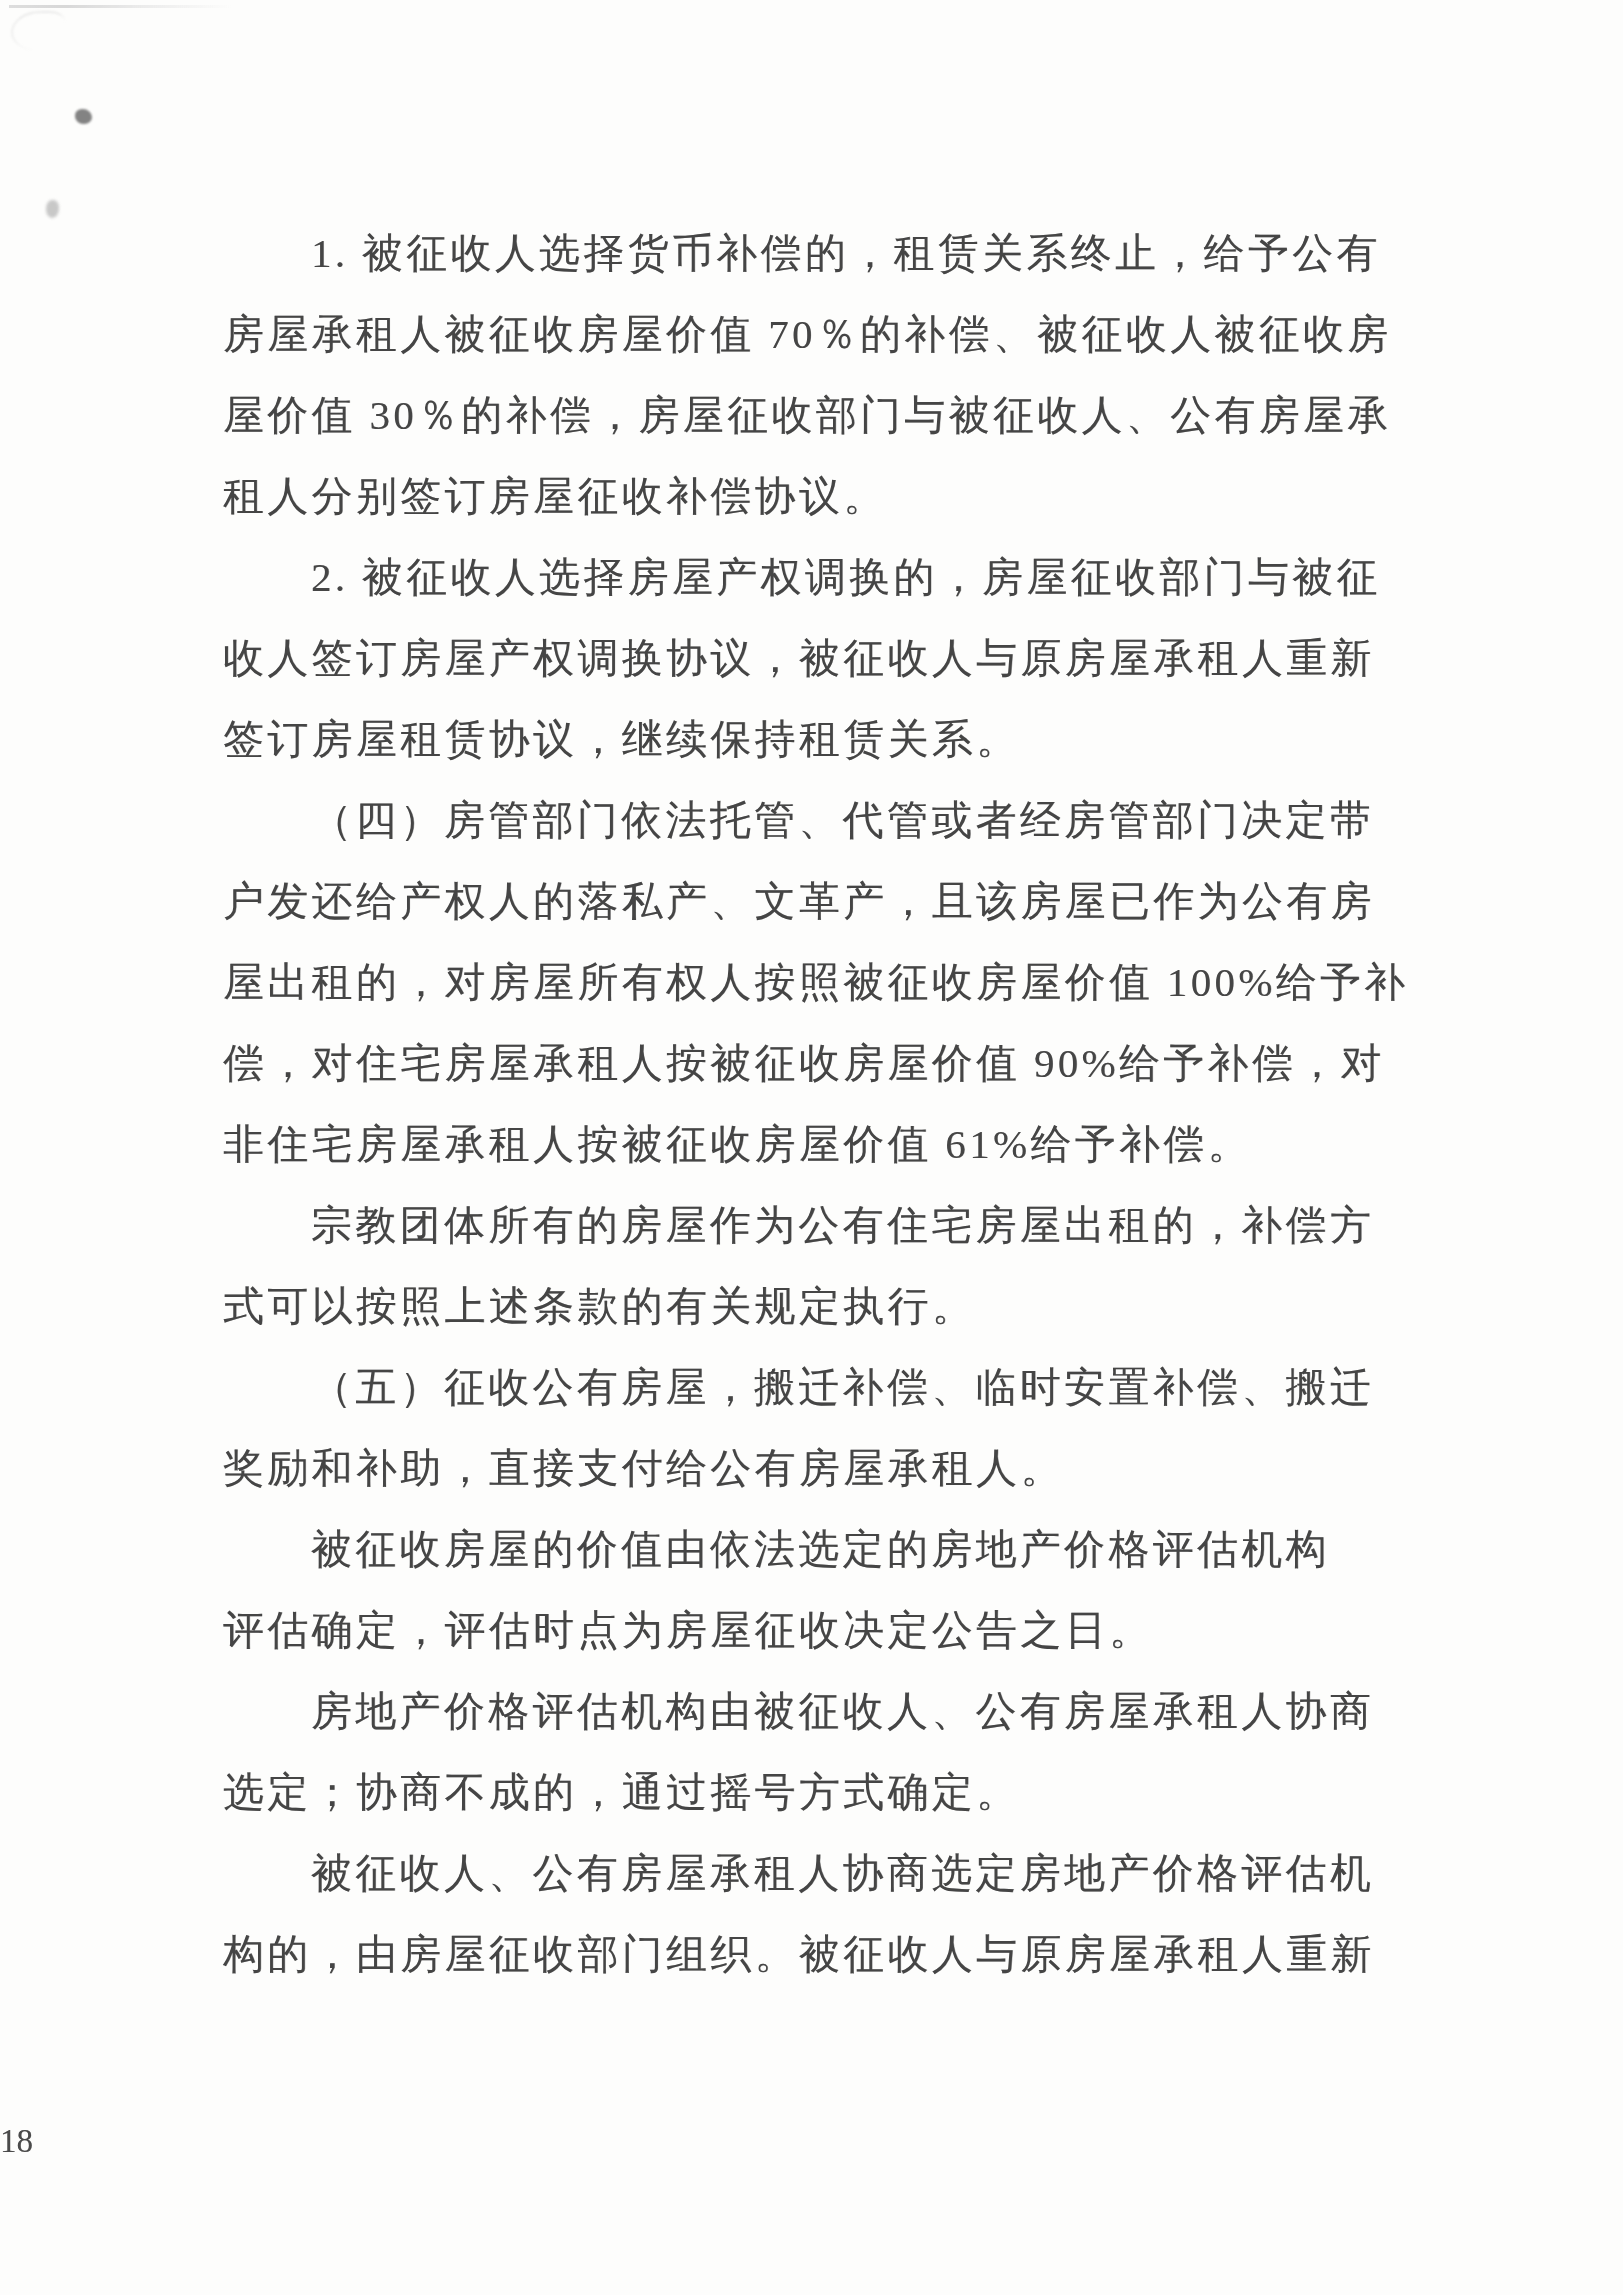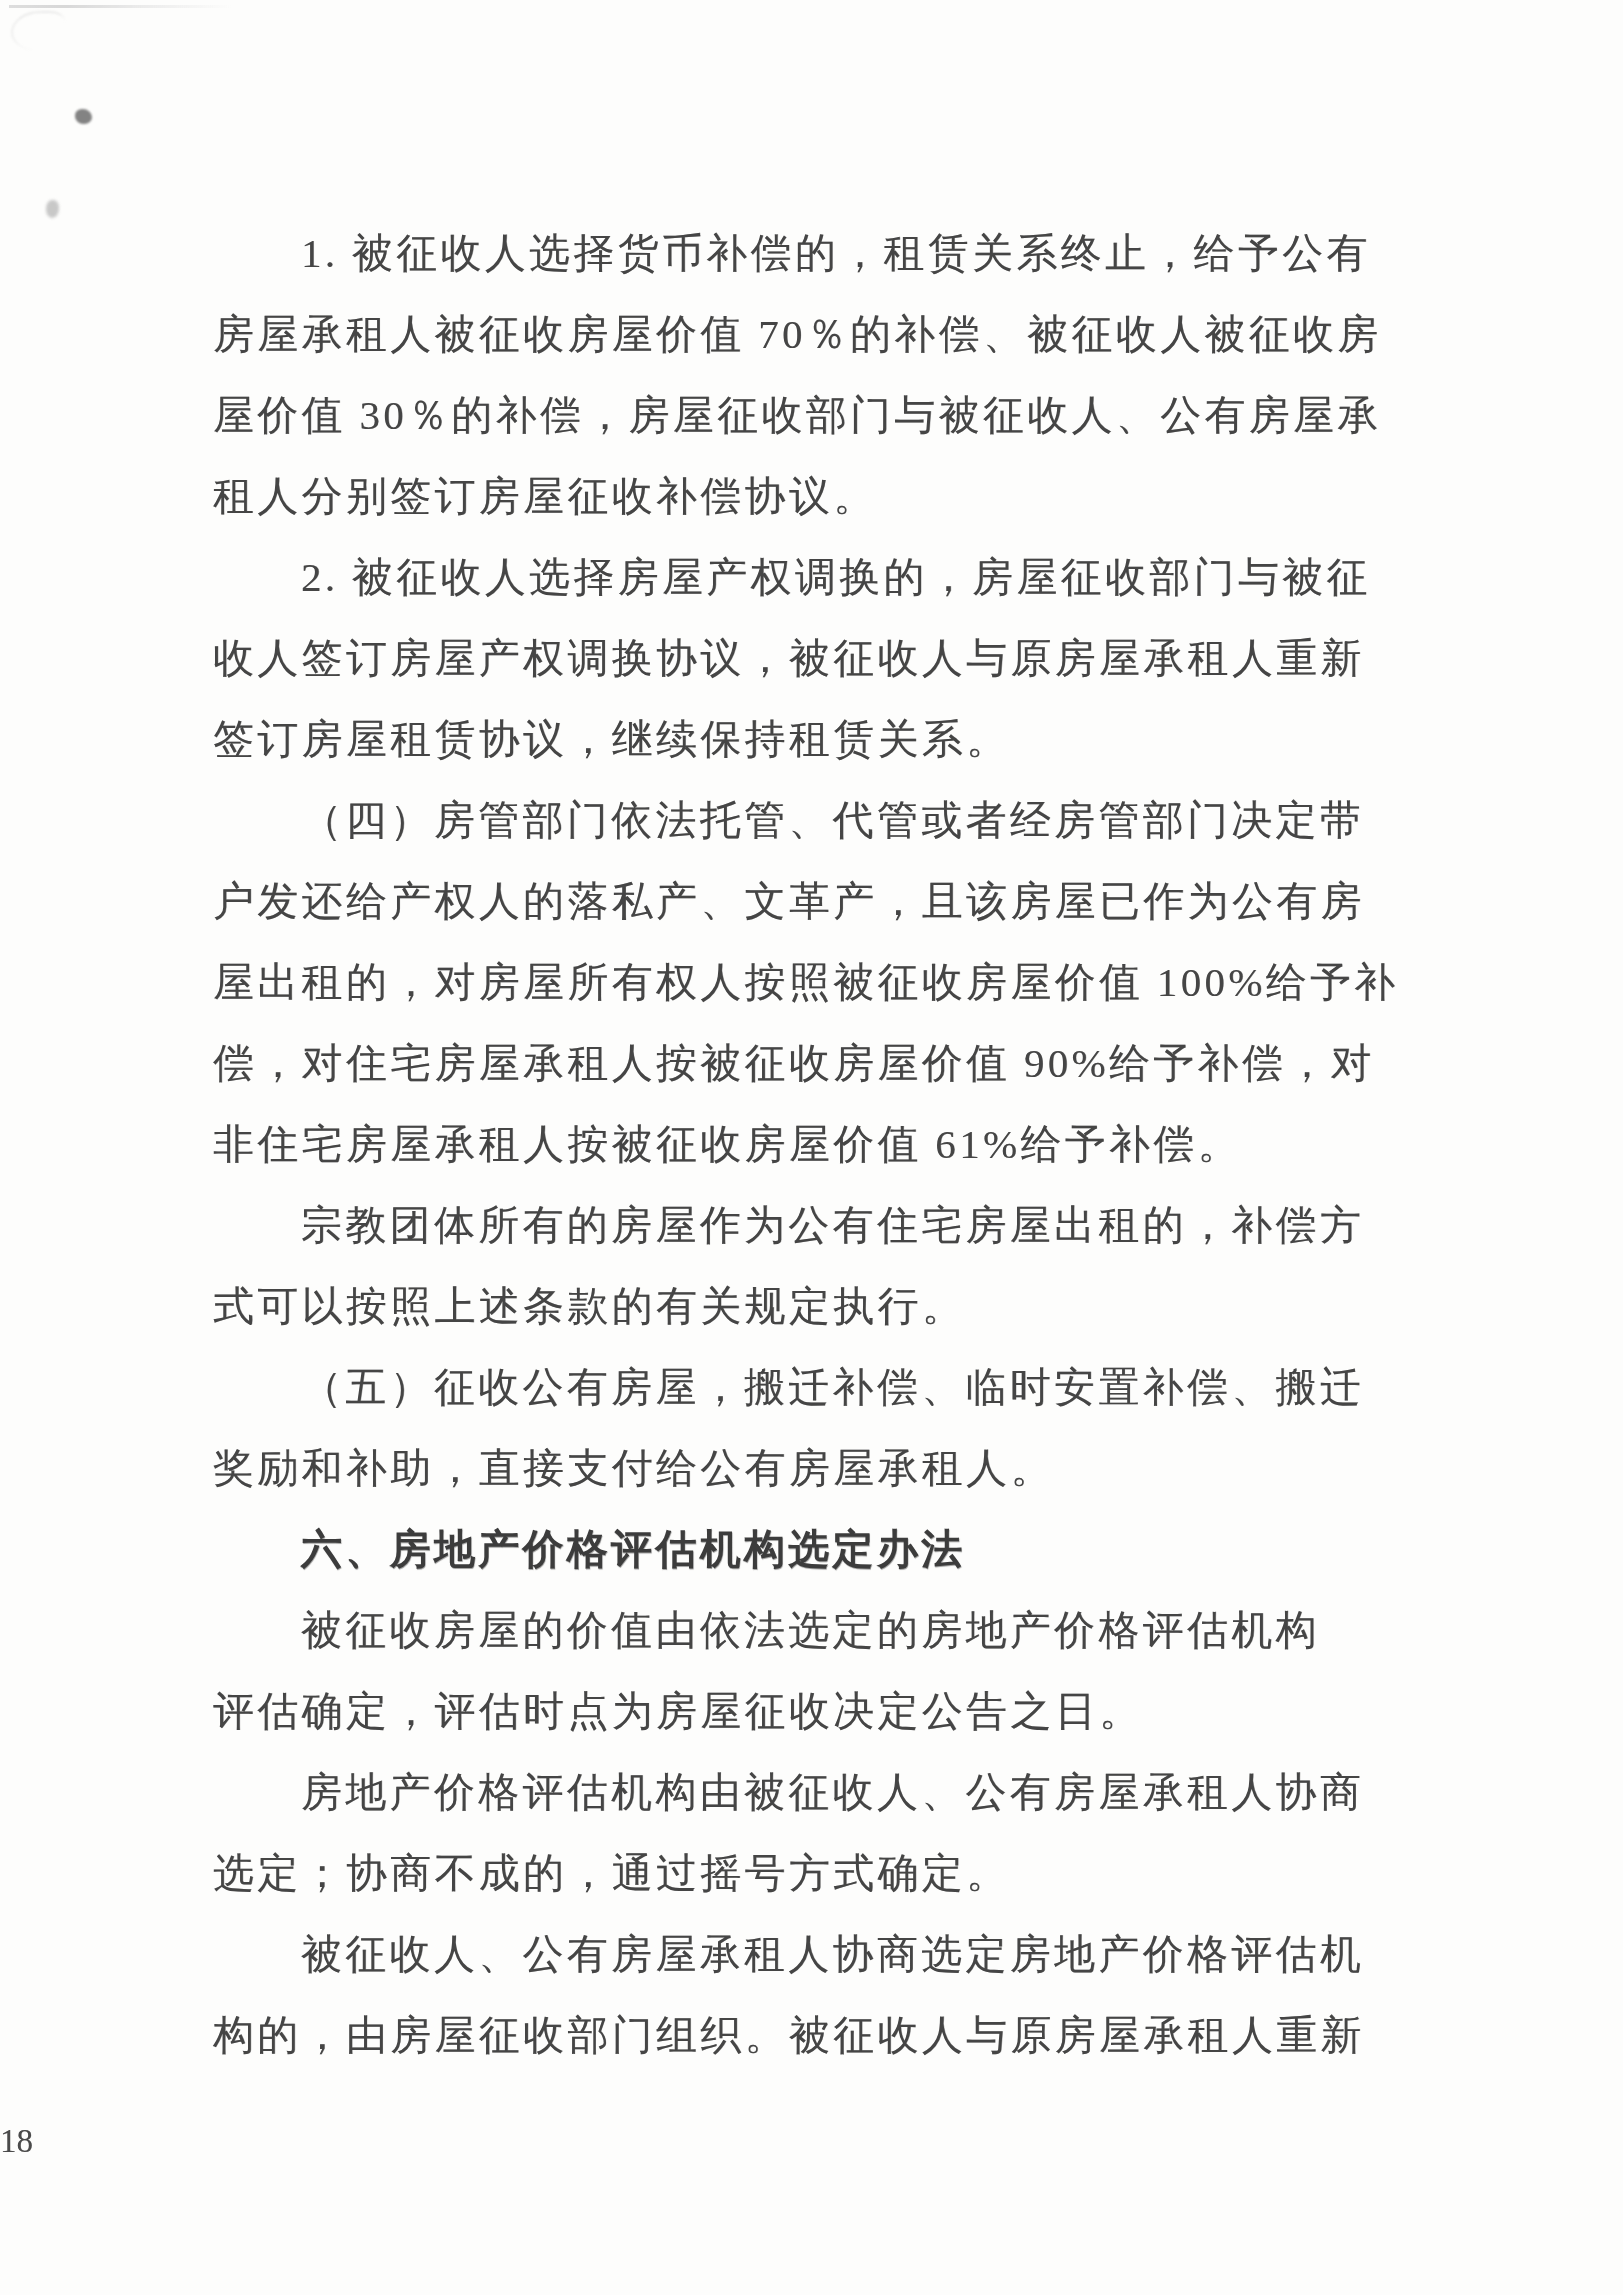--- a/index.html
+++ b/index.html
@@ -10,21 +10,21 @@
   .page {
     position: relative;
     width: 1623px;
     height: 2295px;
     background: #fdfdfc;
     overflow: hidden;
     font-family: "Liberation Serif", "DejaVu Serif", serif;
   }
   .text-block {
     position: absolute;
-    left: 213px;
+    left: 223px;
     top: 213px;
     width: 1198px;
   }
   .line {
     height: 81px;
     line-height: 81px;
     font-size: 41px;
     letter-spacing: 3.3px;
     color: #454545;
     white-space: nowrap;
@@ -114,21 +114,20 @@
     <div class="line">签订房屋租赁协议，继续保持租赁关系。</div>
     <div class="line indent">（四）房管部门依法托管、代管或者经房管部门决定带</div>
     <div class="line">户发还给产权人的落私产、文革产，且该房屋已作为公有房</div>
     <div class="line">屋出租的，对房屋所有权人按照被征收房屋价值 100%给予补</div>
     <div class="line">偿，对住宅房屋承租人按被征收房屋价值 90%给予补偿，对</div>
     <div class="line">非住宅房屋承租人按被征收房屋价值 61%给予补偿。</div>
     <div class="line indent">宗教团体所有的房屋作为公有住宅房屋出租的，补偿方</div>
     <div class="line">式可以按照上述条款的有关规定执行。</div>
     <div class="line indent">（五）征收公有房屋，搬迁补偿、临时安置补偿、搬迁</div>
     <div class="line">奖励和补助，直接支付给公有房屋承租人。</div>
-    <div class="line indent heading">六、房地产价格评估机构选定办法</div>
     <div class="line indent">被征收房屋的价值由依法选定的房地产价格评估机构</div>
     <div class="line">评估确定，评估时点为房屋征收决定公告之日。</div>
     <div class="line indent">房地产价格评估机构由被征收人、公有房屋承租人协商</div>
     <div class="line">选定；协商不成的，通过摇号方式确定。</div>
     <div class="line indent">被征收人、公有房屋承租人协商选定房地产价格评估机</div>
     <div class="line">构的，由房屋征收部门组织。被征收人与原房屋承租人重新</div>
   </div>
 
   <div class="page-number">18</div>
 

